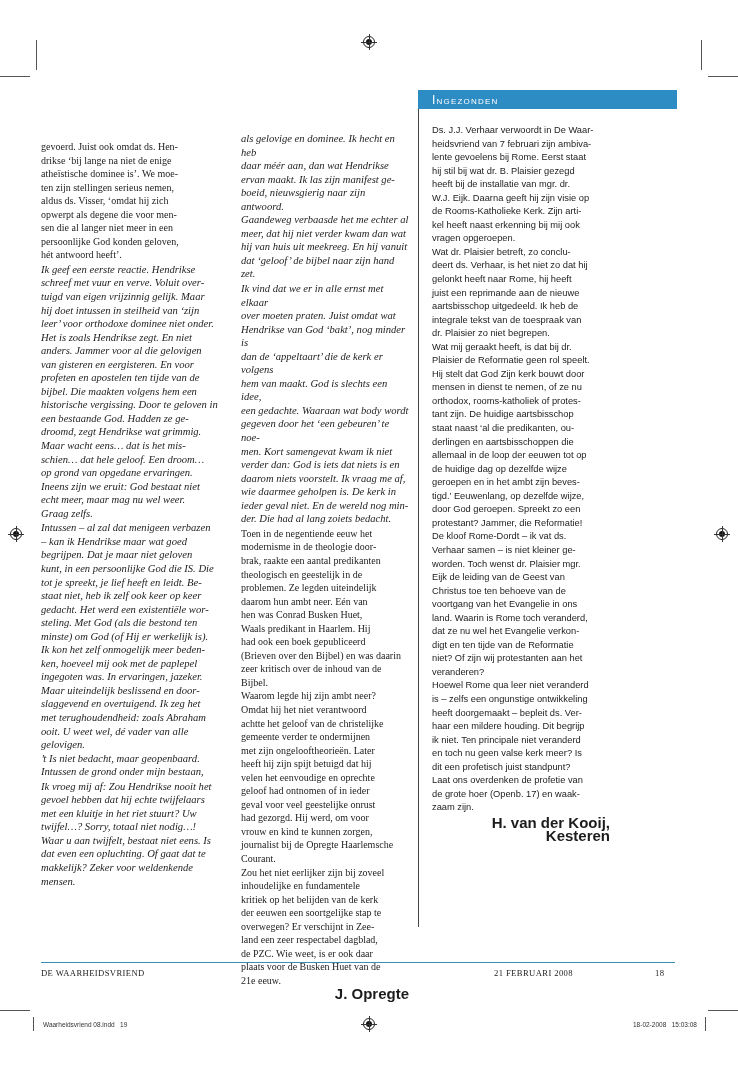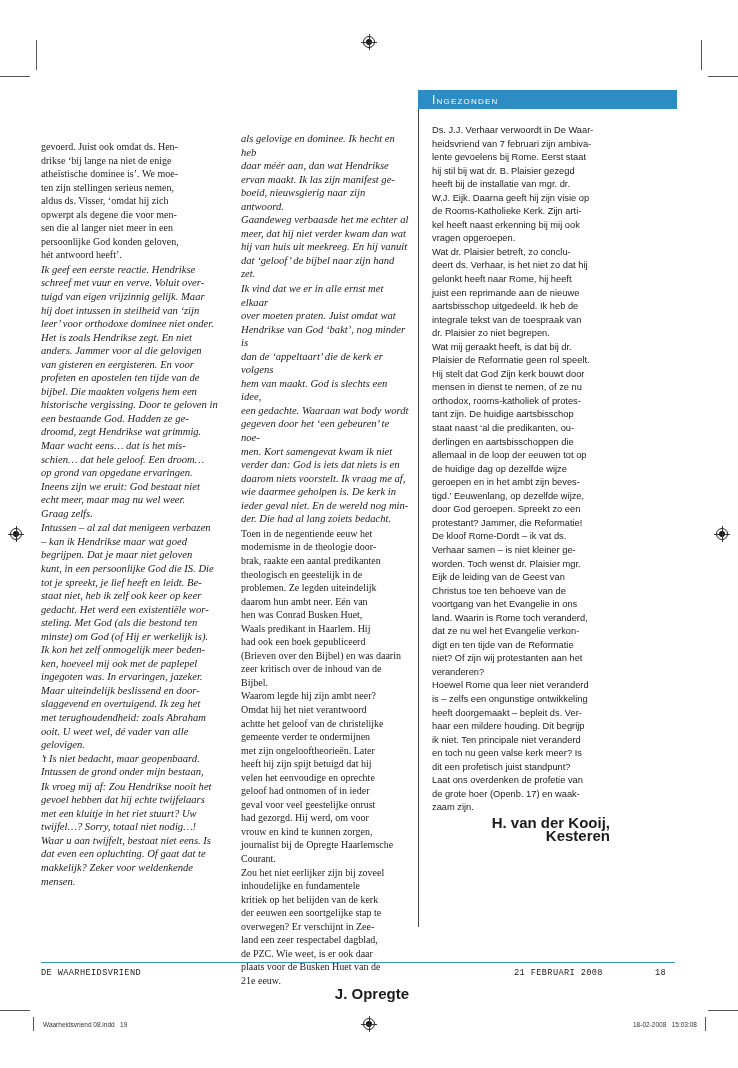--- a/index.html
+++ b/index.html
@@ -26,23 +26,23 @@
   
   #side-header { position: absolute; left: 418px; top: 90px; width: 259px; height: 19px; background: #2e8cc4; }
   #side-header span { position: absolute; left: 14px; top: 3px; color: #ffffff; font-family: "Liberation Sans", sans-serif; font-size: 12px; letter-spacing: 1.2px; font-variant: small-caps; }
   #side-border { position: absolute; left: 418px; top: 109px; width: 1px; height: 818px; background: #444; }
   #col3 { left: 432px; top: 124px; width: 178px; font-family: "Liberation Sans", sans-serif; font-size: 9.3px; line-height: 13.55px; }
   #col3 h2 { margin: 0 0 1px 0; font-family: "Liberation Sans", sans-serif; font-weight: bold; font-size: 13.8px; line-height: 15px; color: #111; }
   #col3 .sig { margin-top: 1px; }
 
   
   #footer-rule { position: absolute; left: 41px; top: 962px; width: 634px; height: 1px; background: #3a8fb5; }
-  .footer-text { position: absolute; top: 968px; font-family: Liberation Mono, monospace; font-size: 8.6px; letter-spacing: 0.4px; color: #1c1c1c; text-align: center; }
+  .footer-text { position: absolute; top: 968px; font-family: Liberation Serif, serif; font-size: 8.6px; letter-spacing: 0.4px; color: #1c1c1c; text-align: center; }
   #f-pub { left: 41px; }
-  #f-date { left: 514px; }
+  #f-date { left: 494px; }
   #f-page { left: 655px; }
 
   .slug { position: absolute; top: 1021px; font-family: "Liberation Sans", sans-serif; font-size: 6.5px; color: #333; }
   #slug-left { left: 43px; }
   #slug-right { left: 633px; }
 </style>
 </head>
 <body>
 
 <div class="crop" style="left:36px;top:40px;width:1px;height:30px;"></div>

